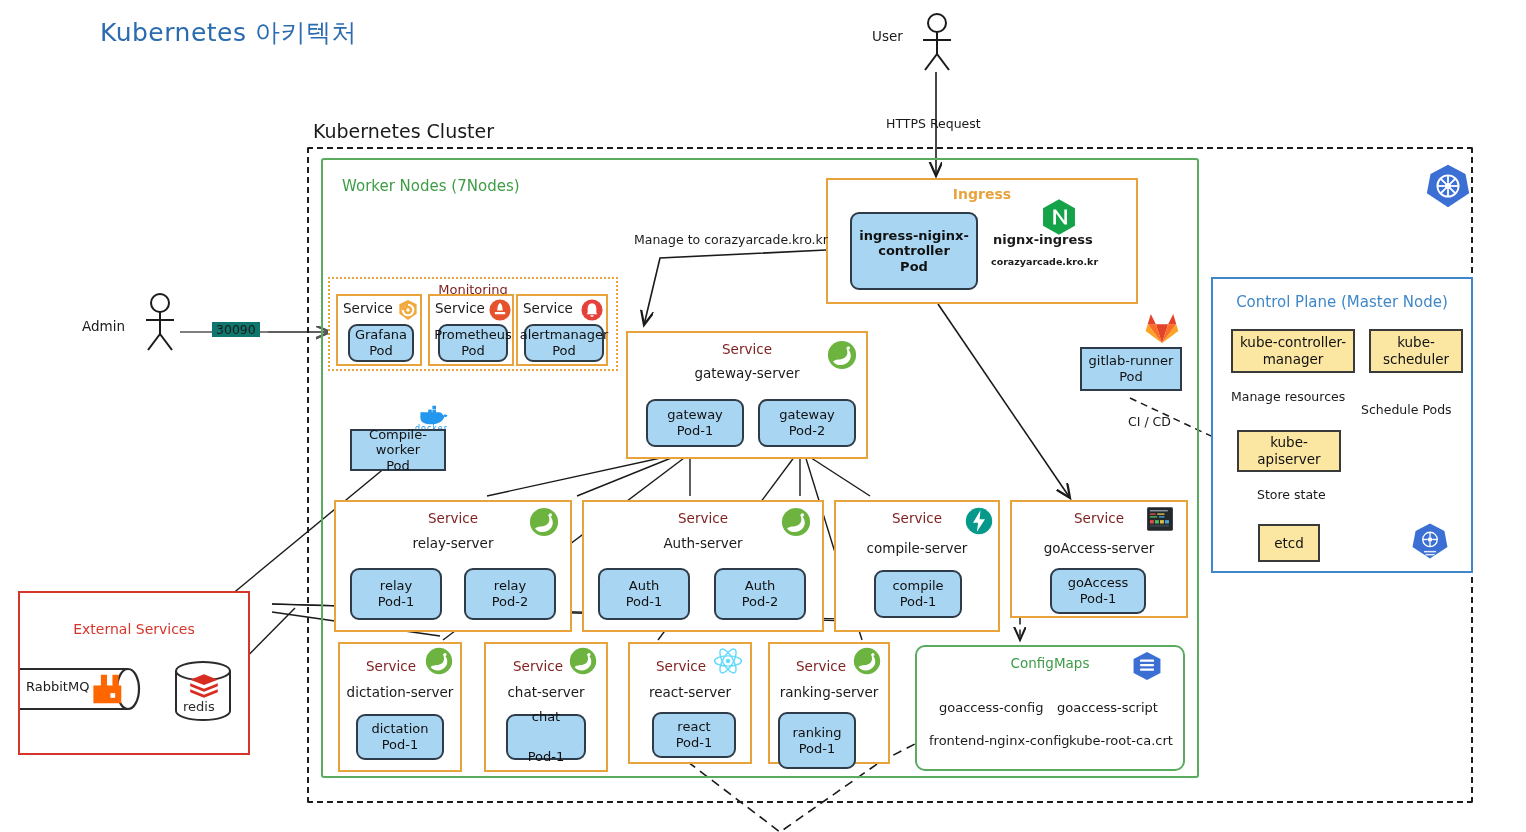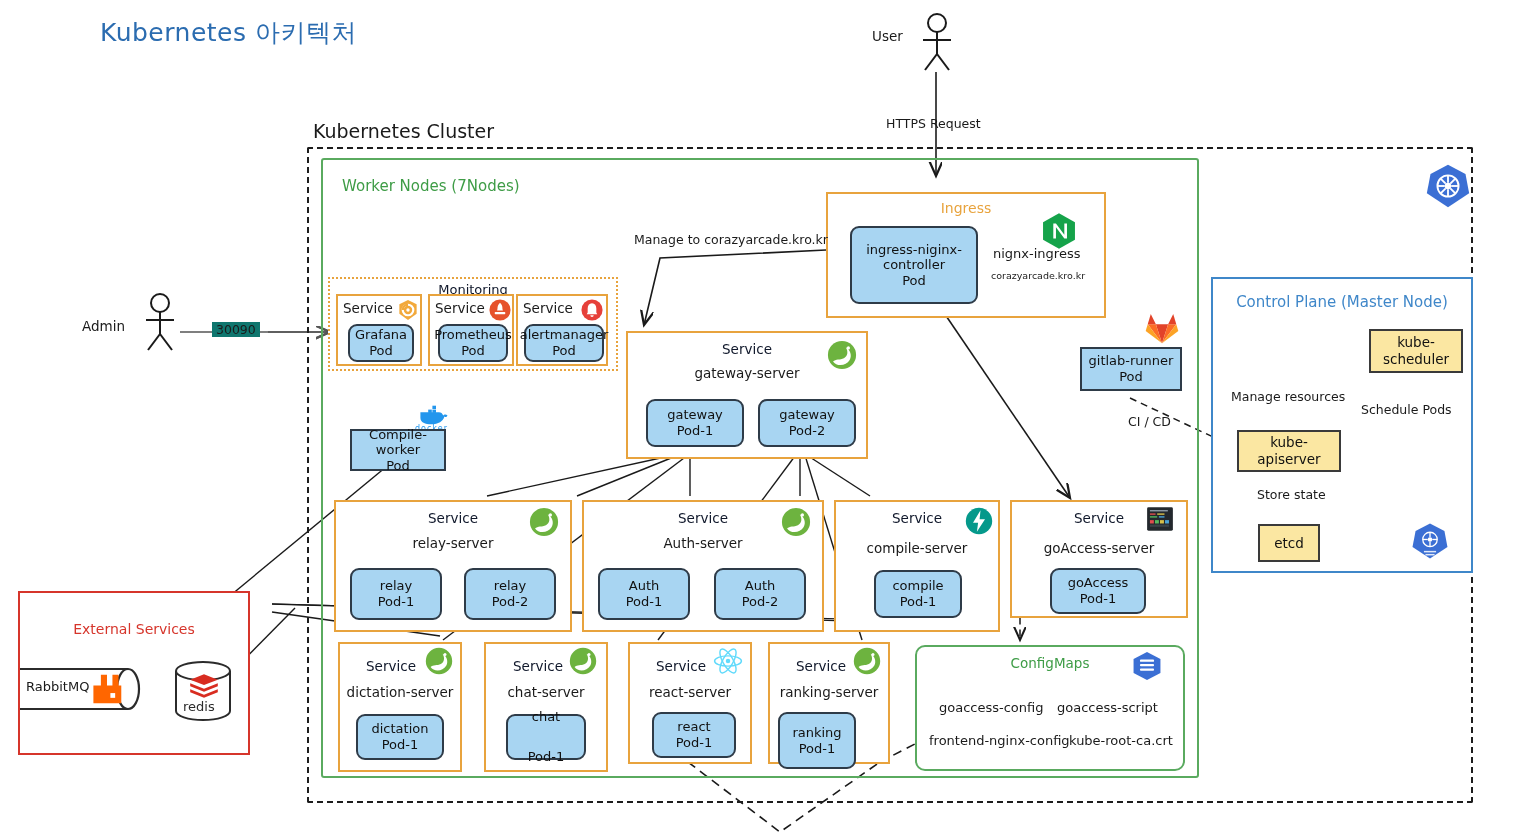--- a/index.html
+++ b/index.html
@@ -22,21 +22,21 @@
   #worker-label{left:342px;top:177px;font-size:15px;color:#3e9c46;}
 
   
   .panel{box-sizing:border-box;background:#fff;}
   .panel-orange{border:2px solid #e8a33d;}
   .panel-green{border:2px solid #5aaa5f;border-radius:10px;}
   .panel-blue{border:2.5px solid #3f87c9;}
   .panel-red{border:2px solid #d6352b;}
   .panel-dotted{border:2px dotted #e8a33d;}
 
-  .svc-title{position:absolute;left:0;right:0;text-align:center;font-size:13.5px;color:#0f172a;}
+  .svc-title{position:absolute;left:0;right:0;text-align:center;font-size:13.5px;color:#7f1d1d;}
   .svc-name{position:absolute;left:0;right:0;text-align:center;font-size:13.5px;color:#1a1a1a;}
   .hdr-left{position:absolute;font-size:13.5px;color:#1a1a1a;}
 
   
   .pod{position:absolute;box-sizing:border-box;background:#a8d5f2;border:2px solid #2e3b48;
        border-radius:9px;display:flex;align-items:center;justify-content:center;
        text-align:center;font-size:13px;line-height:1.2;color:#111;padding:2px;}
   .pod.sharp{border-radius:0;}
   .pod-yellow{position:absolute;box-sizing:border-box;background:#fbe7a2;border:2px solid #3a3a3a;
        display:flex;align-items:center;justify-content:center;text-align:center;
@@ -143,21 +143,21 @@
     <line x1="34" y1="34" x2="45" y2="45"></line>
       <line x1="55" y1="55" x2="66" y2="66"></line>
     <line x1="66" y1="34" x2="55" y2="45"></line>
       <line x1="45" y1="55" x2="34" y2="66"></line>
   </g>
 </svg>
 
 <div class="abs" id="worker-box"></div>
 <div class="abs txt" id="worker-label">Worker Nodes (7Nodes)</div>
 
-<div class="abs panel panel-orange" style="left:826px;top:192px;width:280px;height:126px;">
+<div class="abs panel panel-orange" style="left:826px;top:178px;width:312px;height:126px;font-weight:bold;">
   <div class="svc-title" style="top:6px;color:#e8a33d;font-size:14px;">Ingress</div>
   <svg class="icon" style="left:212px;top:18px;" width="38" height="38" viewBox="0 0 100 100">
     <polygon points="50,3 92,27 92,73 50,97 8,73 8,27" fill="#15a34a"></polygon>
     <path d="M35,70 L35,30 L42,30 L64,60 L64,30 L71,30 L71,70 L64,70 L42,40 L42,70 Z" fill="#fff"></path>
   </svg>
   <div class="pod" style="left:22px;top:32px;width:128px;height:78px;flex-direction:column;">
     <span>ingress-niginx-</span>
     <span>controller</span>
     <span>Pod</span>
   </div>
@@ -399,20 +399,24 @@
   <path d="M92,36 L83,6 L68,36 Z" fill="#e24329"></path>
 </svg>
 <div class="pod sharp" style="left:1080px;top:347px;width:102px;height:44px;flex-direction:column;">
   <span>gitlab-runner</span>
   <span>Pod</span>
 </div>
 <div class="abs txt edge-label" style="left:1128px;top:414px;">CI / CD</div>
 
 <div class="abs panel panel-blue" style="left:1211px;top:277px;width:262px;height:296px;">
   <div class="svc-title" style="top:14px;color:#3f87c9;font-size:15px;">Control Plane (Master Node)</div>
+  <div class="pod-yellow" style="left:18px;top:50px;width:124px;height:44px;flex-direction:column;">
+    <span>kube-controller-</span>
+    <span>manager</span>
+  </div>
   <div class="pod-yellow" style="left:156px;top:50px;width:94px;height:44px;">
     <span>kube-scheduler</span>
   </div>
   <div class="pod-yellow" style="left:24px;top:151px;width:104px;height:42px;">
     <span>kube-apiserver</span>
   </div>
   <div class="pod-yellow" style="left:45px;top:245px;width:62px;height:38px;">
     <span>etcd</span>
   </div>
   <div class="abs txt edge-label" style="left:18px;top:110px;">Manage resources</div>

